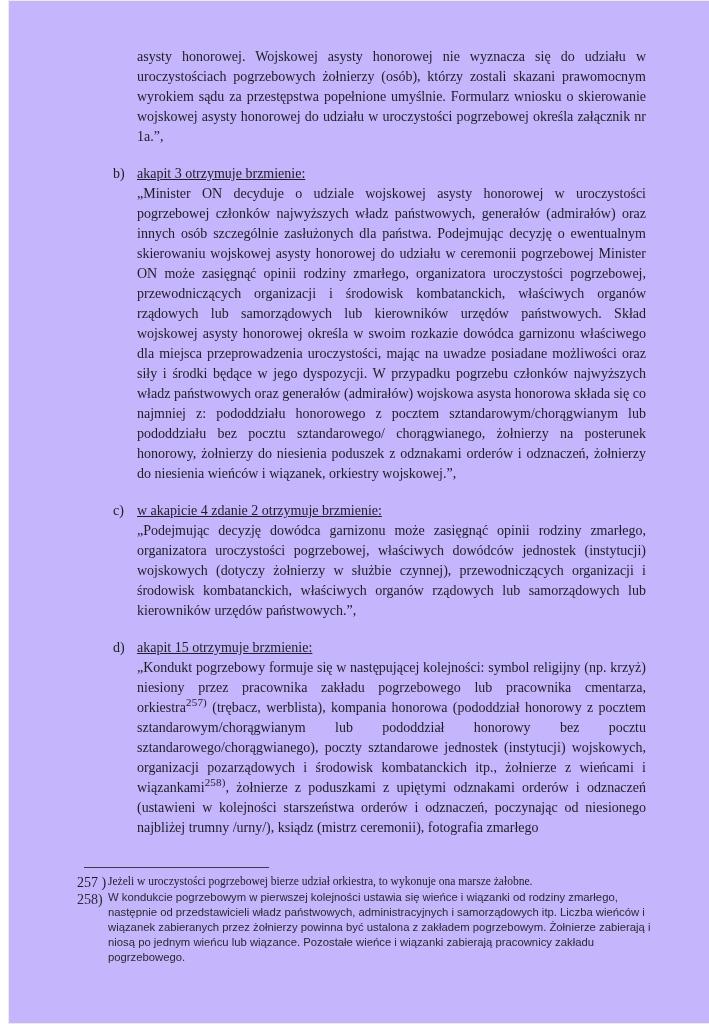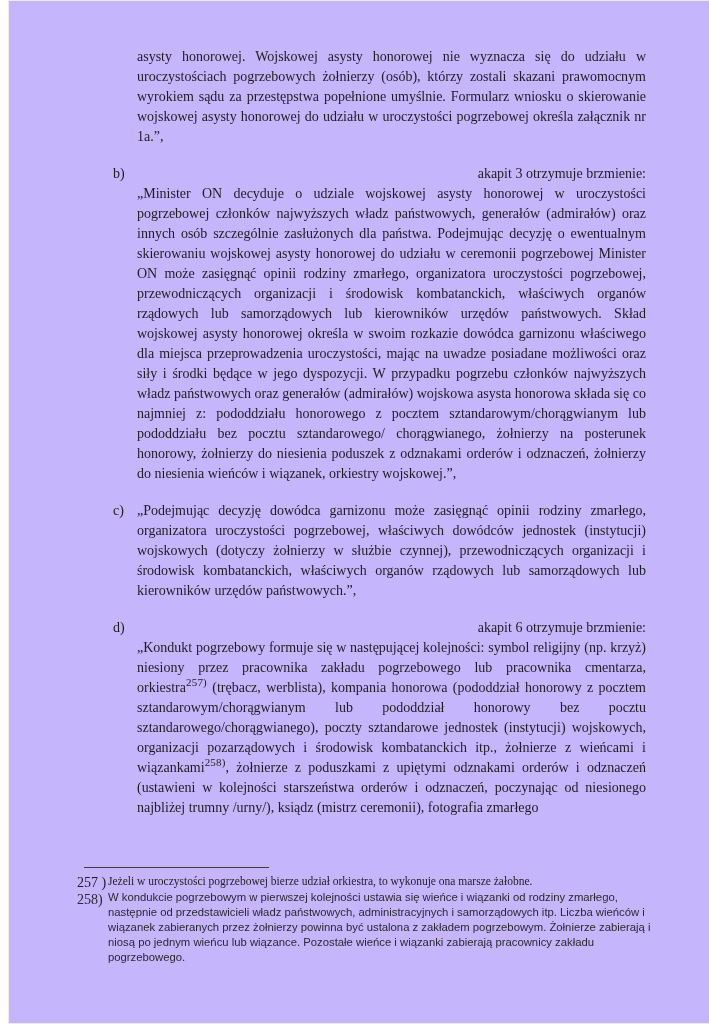--- a/index.html
+++ b/index.html
@@ -35,21 +35,22 @@
     position: relative;
     margin-top: 17px;
   }
   .item-label {
     position: absolute;
     left: -24px;
     top: 0;
     text-align: left;
   }
   .item-heading {
-    text-align: right;
+    text-align: left;
+    text-decoration: underline;
   }
   .item-quote {
     margin: 0;
     text-align: justify;
   }
   sup.ref {
     font-size: 11px;
     line-height: 0;
     vertical-align: super;
     letter-spacing: 0.2px;
@@ -106,26 +107,27 @@
     <p class="intro">asysty honorowej. Wojskowej asysty honorowej nie wyznacza się do udziału w uroczystościach pogrzebowych żołnierzy (osób), którzy zostali skazani prawomocnym wyrokiem sądu za przestępstwa popełnione umyślnie. Formularz wniosku o skierowanie wojskowej asysty honorowej do udziału w uroczystości pogrzebowej określa załącznik nr 1a.”,</p>
 
     <div class="item">
       <span class="item-label">b)</span>
       <div class="item-heading">akapit 3 otrzymuje brzmienie:</div>
       <p class="item-quote">„Minister ON decyduje o udziale wojskowej asysty honorowej w uroczystości pogrzebowej członków najwyższych władz państwowych, generałów (admirałów) oraz innych osób szczególnie zasłużonych dla państwa. Podejmując decyzję o ewentualnym skierowaniu wojskowej asysty honorowej do udziału w ceremonii pogrzebowej Minister ON może zasięgnąć opinii rodziny zmarłego, organizatora uroczystości pogrzebowej, przewodniczących organizacji i środowisk kombatanckich, właściwych organów rządowych lub samorządowych lub kierowników urzędów państwowych. Skład wojskowej asysty honorowej określa w swoim rozkazie dowódca garnizonu właściwego dla miejsca przeprowadzenia uroczystości, mając na uwadze posiadane możliwości oraz siły i środki będące w jego dyspozycji. W przypadku pogrzebu członków najwyższych władz państwowych oraz generałów (admirałów) wojskowa asysta honorowa składa się co najmniej z: pododdziału honorowego z pocztem sztandarowym/chorągwianym lub pododdziału bez pocztu sztandarowego/ chorągwianego, żołnierzy na posterunek honorowy, żołnierzy do niesienia poduszek z odznakami orderów i odznaczeń, żołnierzy do niesienia wieńców i wiązanek, orkiestry wojskowej.”,</p>
     </div>
 
     <div class="item">
       <span class="item-label">c)</span>
+      <div class="item-heading">w akapicie 4 zdanie 2 otrzymuje brzmienie:</div>
       <p class="item-quote">„Podejmując decyzję dowódca garnizonu może zasięgnąć opinii rodziny zmarłego, organizatora uroczystości pogrzebowej, właściwych dowódców jednostek (instytucji) wojskowych (dotyczy żołnierzy w służbie czynnej), przewodniczących organizacji i środowisk kombatanckich, właściwych organów rządowych lub samorządowych lub kierowników urzędów państwowych.”,</p>
     </div>
 
     <div class="item">
       <span class="item-label">d)</span>
-      <div class="item-heading">akapit 6 otrzymuje brzmienie:</div>
+      <div class="item-heading">akapit 15 otrzymuje brzmienie:</div>
       <p class="item-quote"><span>„Kondukt pogrzebowy formuje się w następującej kolejności: symbol religijny (np. krzyż) niesiony przez pracownika zakładu pogrzebowego lub pracownika cmentarza, orkiestra</span><sup class="ref">257)</sup><span> (trębacz, werblista), kompania honorowa (pododdział honorowy z pocztem sztandarowym/chorągwianym lub pododdział honorowy bez pocztu sztandarowego/chorągwianego), poczty sztandarowe jednostek (instytucji) wojskowych, organizacji pozarządowych i środowisk kombatanckich itp., żołnierze z wieńcami i wiązankami</span><sup class="ref">258)</sup><span>, żołnierze z poduszkami z upiętymi odznakami orderów i odznaczeń (ustawieni w kolejności starszeństwa orderów i odznaczeń, poczynając od niesionego najbliżej trumny /urny/), ksiądz (mistrz ceremonii), fotografia zmarłego</span></p>
     </div>
 
   </div>
 
   <div class="footnote-rule"></div>
 
   <div class="footnotes">
 
     <div class="footnote fn-serif">

